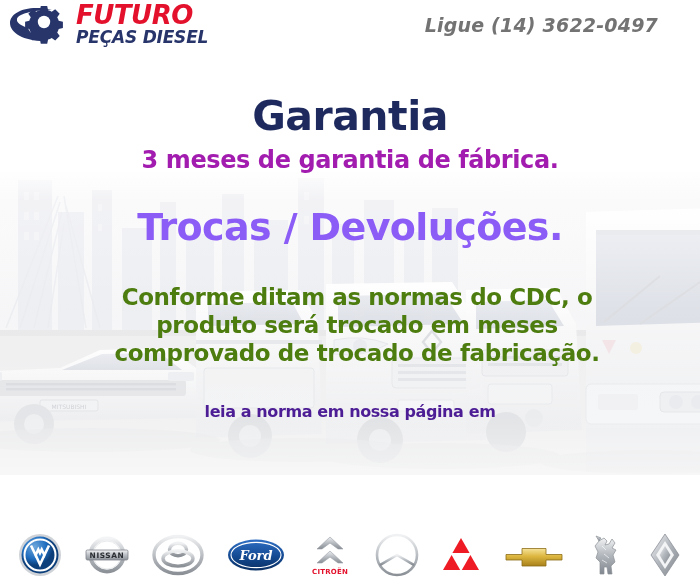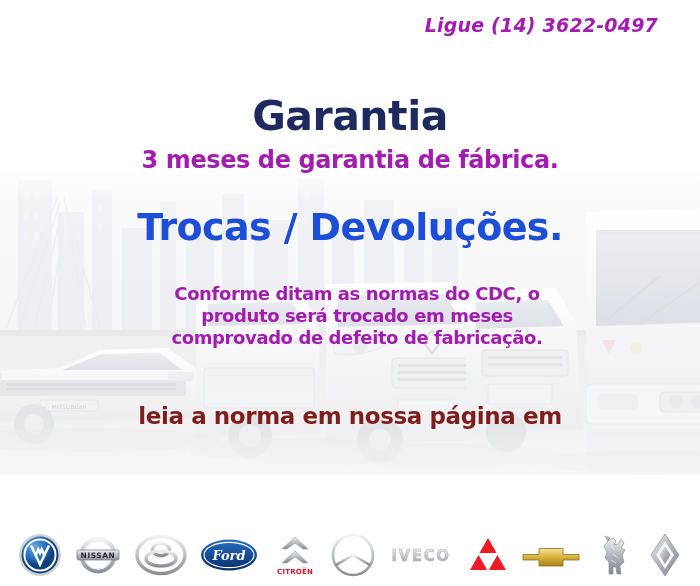--- a/index.html
+++ b/index.html
@@ -84,21 +84,21 @@
     margin-top: 1px;
   }
   .phone {
     position: absolute;
     right: 42px;
     top: 14px;
     font-family: "DejaVu Sans", sans-serif;
     font-style: italic;
     font-weight: bold;
     font-size: 19px;
-    color: #a21caf;
+    color: #737373;
     letter-spacing: 0.2px;
     white-space: nowrap;
   }
 
   
   .content {
     position: absolute;
     left: 0; top: 0;
     width: 700px;
     height: 500px;
@@ -130,44 +130,44 @@
   }
   .h-trocas {
     position: absolute;
     left: 0; right: 0;
     top: 208px;
     font-family: "DejaVu Sans", sans-serif;
     font-weight: bold;
     font-size: 38px;
     letter-spacing: -0.6px;
     line-height: 1;
-    color: #1d4ed8;
+    color: #8b5cf6;
   }
   .body-copy {
     position: absolute;
     left: 50px; right: 36px;
     top: 283px;
     font-family: "DejaVu Sans", sans-serif;
     font-weight: bold;
-    font-size: 18px;
+    font-size: 23px;
     line-height: 1.22;
     letter-spacing: -0.4px;
-    color: #a21caf;
+    color: #4d7c0f;
   }
   .body-copy span { display: block; }
   .closing {
     position: absolute;
     left: 40px; right: 40px;
     top: 402px;
     font-family: "DejaVu Sans", sans-serif;
     font-weight: bold;
-    font-size: 23px;
+    font-size: 16px;
     line-height: 1.25;
     letter-spacing: -0.4px;
-    color: #7f1d1d;
+    color: #4c1d95;
   }
   .closing span { display: block; }
   .closing .caps { letter-spacing: -0.2px; }
 
   
   .brand-strip {
     position: absolute;
     left: 0;
     top: 524px;
     width: 700px;
@@ -339,33 +339,55 @@
         <ellipse cx="300" cy="278" rx="110" ry="12"></ellipse>
         <ellipse cx="440" cy="284" rx="120" ry="13"></ellipse>
         <ellipse cx="650" cy="290" rx="110" ry="12"></ellipse>
       </g>
     </svg>
     <div class="bg-wash"></div>
   </div>
 
   <div class="header">
 
+    <div class="logo">
+      <span class="logo-mark">
+        <svg width="66" height="44" viewBox="0 0 66 44" aria-hidden="true">
+
+          <path d="M44 8 C20 2 2 10 2 21 C2 31 16 39 36 39 C30 36 22 32 20 26 C14 24 8 21 9 17 C10 12 24 8 44 8 Z" fill="#27356b"></path>
+
+          <g transform="translate(36,20)" fill="#27356b">
+            <path d="M-3.2 -16 h6.4 l0.9 4.2 a12.5 12.5 0 0 1 3.6 1.5 l3.5 -2.5 l4.5 4.5 l-2.5 3.5
+                     a12.5 12.5 0 0 1 1.5 3.6 l4.2 0.9 v6.4 l-4.2 0.9 a12.5 12.5 0 0 1 -1.5 3.6 l2.5 3.5
+                     l-4.5 4.5 l-3.5 -2.5 a12.5 12.5 0 0 1 -3.6 1.5 l-0.9 4.2 h-6.4 l-0.9 -4.2
+                     a12.5 12.5 0 0 1 -3.6 -1.5 l-3.5 2.5 l-4.5 -4.5 l2.5 -3.5
+                     a12.5 12.5 0 0 1 -1.5 -3.6 l-4.2 -0.9 v-6.4 l4.2 -0.9 a12.5 12.5 0 0 1 1.5 -3.6
+                     l-2.5 -3.5 l4.5 -4.5 l3.5 2.5 a12.5 12.5 0 0 1 3.6 -1.5 Z"></path>
+            <circle cx="0" cy="0" r="6.2" fill="#ffffff"></circle>
+          </g>
+        </svg>
+      </span>
+      <span class="logo-words">
+        <span class="logo-futuro">FUTURO</span>
+        <span class="logo-pecas">PEÇAS DIESEL</span>
+      </span>
+    </div>
 
     <div class="phone">Ligue (14) 3622-0497</div>
   </div>
 
   <div class="content">
     <div class="h-garantia">Garantia</div>
     <div class="sub-garantia">3 meses de garantia de fábrica.</div>
     <div class="h-trocas">Trocas / Devoluções.</div>
 
     <div class="body-copy">
       <span>Conforme ditam as normas do CDC, o</span>
       <span>produto será trocado em meses</span>
-      <span>comprovado de defeito de fabricação.</span>
+      <span>comprovado de trocado de fabricação.</span>
     </div>
 
     <div class="closing">
       <span>leia a norma em nossa página em</span>
     </div>
   </div>
 
   <div class="brand-strip">
 
     <div class="brand">
@@ -460,32 +482,20 @@
         <circle cx="22" cy="22" r="20" fill="none" stroke="url(#mbg)" stroke-width="2.6"></circle>
         <g stroke="url(#mbg)" stroke-width="2.6" stroke-linecap="round">
           <path d="M22 22 L22 3"></path>
           <path d="M22 22 L5.6 31.6"></path>
           <path d="M22 22 L38.4 31.6"></path>
         </g>
       </svg>
     </div>
 
 
-    <div class="brand">
-      <svg width="66" height="26" viewBox="0 0 66 26" aria-hidden="true">
-        <defs>
-            <linearGradient id="ivg" x1="0" y1="0" x2="0" y2="1">
-              <stop offset="0%" stop-color="#f2f3f4"></stop>
-              <stop offset="50%" stop-color="#c2c6cb"></stop>
-              <stop offset="100%" stop-color="#9ba0a7"></stop>
-            </linearGradient>
-          </defs>
-        <text x="33" y="19" font-family="DejaVu Sans, sans-serif" font-weight="bold" font-size="15" fill="url(#ivg)" stroke="#aeb3b9" stroke-width="0.5" text-anchor="middle" letter-spacing="1.6">IVECO</text>
-      </svg>
-    </div>
 
     <div class="brand">
       <svg width="40" height="38" viewBox="0 0 40 38" aria-hidden="true">
         <g fill="#ee1b24">
           <path d="M20 2 L28.6 17 L11.4 17 Z"></path>
           <path d="M10.6 19 L19.2 34 L2 34 Z"></path>
           <path d="M29.4 19 L38 34 L20.8 34 Z"></path>
         </g>
       </svg>
     </div>

